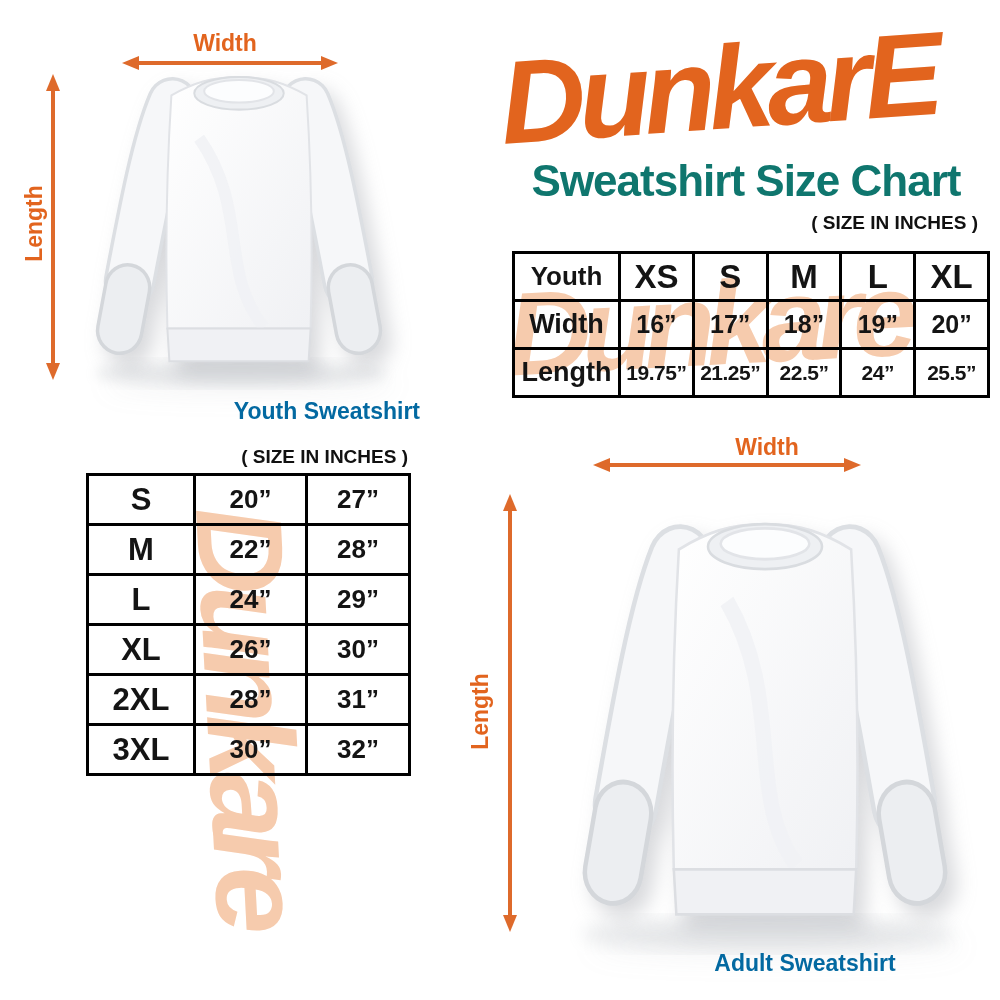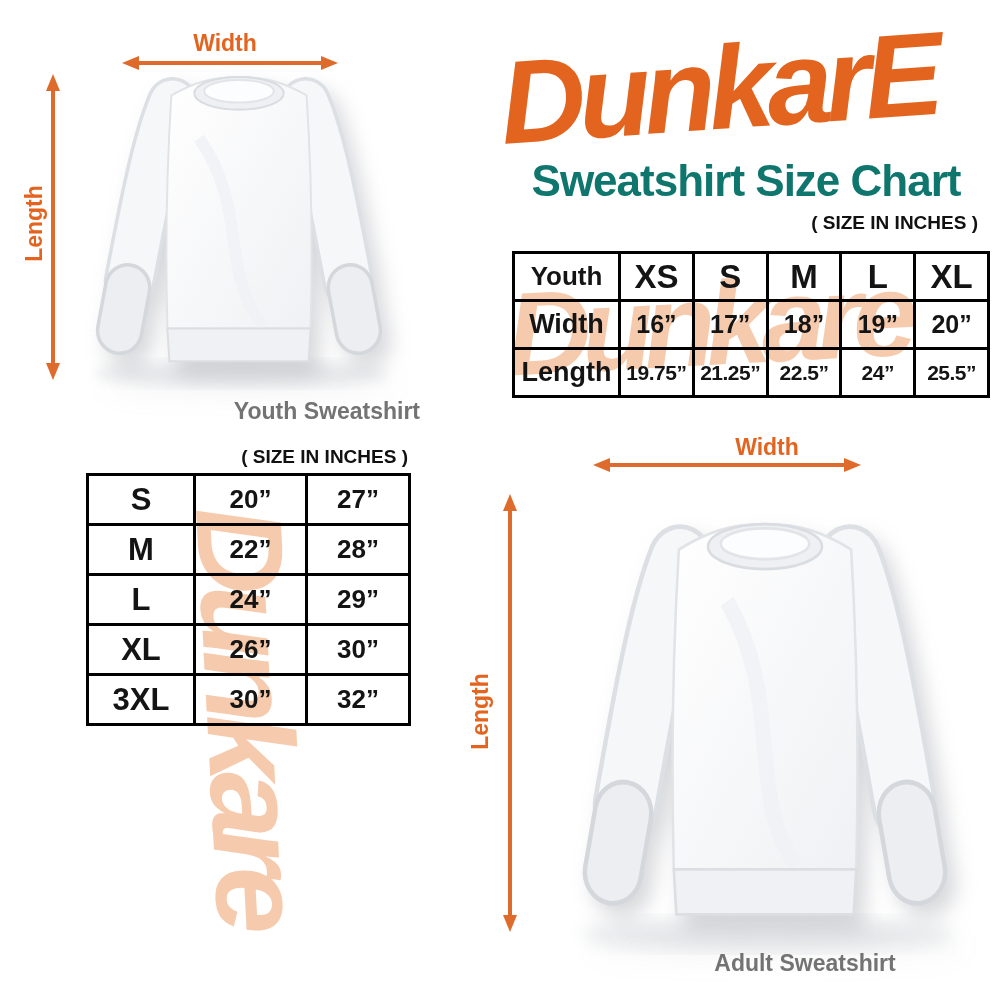--- a/index.html
+++ b/index.html
@@ -31,21 +31,21 @@
   }
 
   
   .dim-label{color:#E2641E;font-weight:bold;font-size:23px;white-space:nowrap;}
   .dim-label.vert{transform:rotate(-90deg);transform-origin:center;}
   .arrow-svg{display:block;}
   .arrow-svg line{stroke:#DE6A2B;stroke-width:4;}
   .arrow-svg polygon{fill:#DE6A2B;}
 
   
-  .fig-caption{font-size:23px;font-weight:bold;color:#737373;white-space:nowrap;}
+  .fig-caption{font-size:23px;font-weight:bold;color:#0369a1;white-space:nowrap;}
 
   
   .table-wrap{position:absolute;overflow:hidden;}
   .watermark{
     position:absolute;font-style:italic;font-weight:bold;color:#F6CBAD;
     white-space:nowrap;pointer-events:none;z-index:0;line-height:1;
   }
   .wm-youth{font-size:118px;left:-6px;top:14px;letter-spacing:-10px;transform:rotate(-3deg);}
   .wm-adult{font-size:122px;left:50%;top:50%;letter-spacing:-10px;
             transform:translate(-50%,-50%) rotate(87deg);}
@@ -194,20 +194,25 @@
       <td class="at-size">L</td>
       <td class="at-val">24”</td>
       <td class="at-val">29”</td>
     </tr>
     <tr>
       <td class="at-size">XL</td>
       <td class="at-val">26”</td>
       <td class="at-val">30”</td>
     </tr>
     <tr>
+      <td class="at-size">2XL</td>
+      <td class="at-val">28”</td>
+      <td class="at-val">31”</td>
+    </tr>
+    <tr>
       <td class="at-size">3XL</td>
       <td class="at-val">30”</td>
       <td class="at-val">32”</td>
     </tr>
   </tbody>
     </table>
 </div>
 
 <div class="abs dim-label" style="left:722px;top:434px;width:90px;text-align:center;">Width</div>
 

